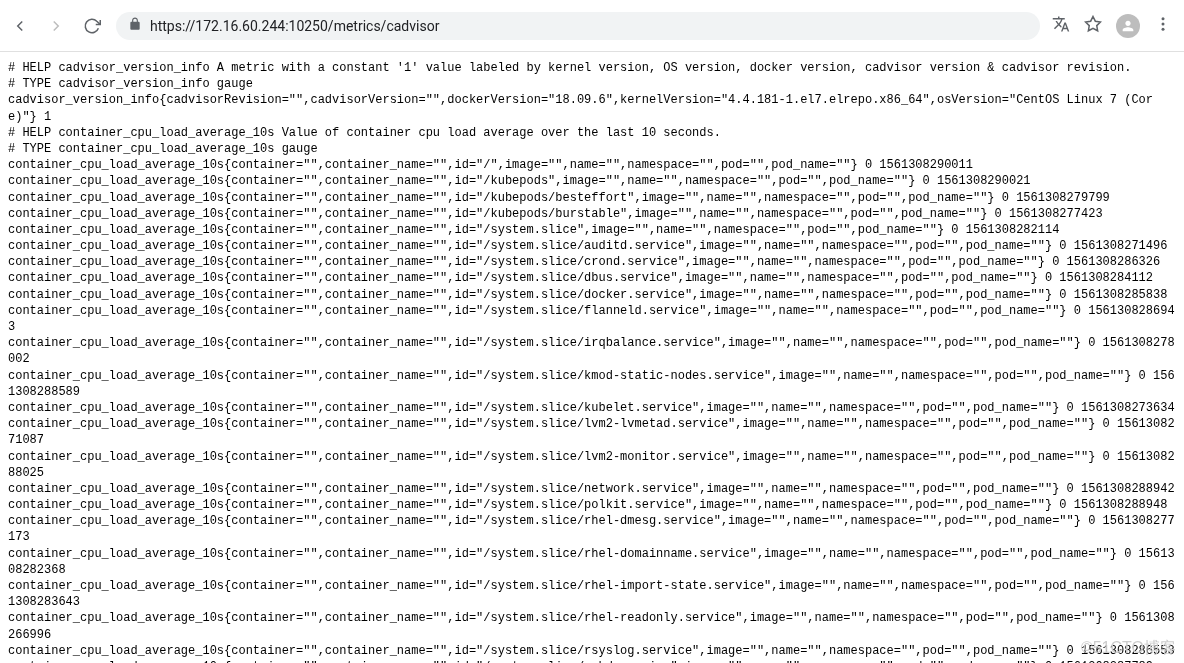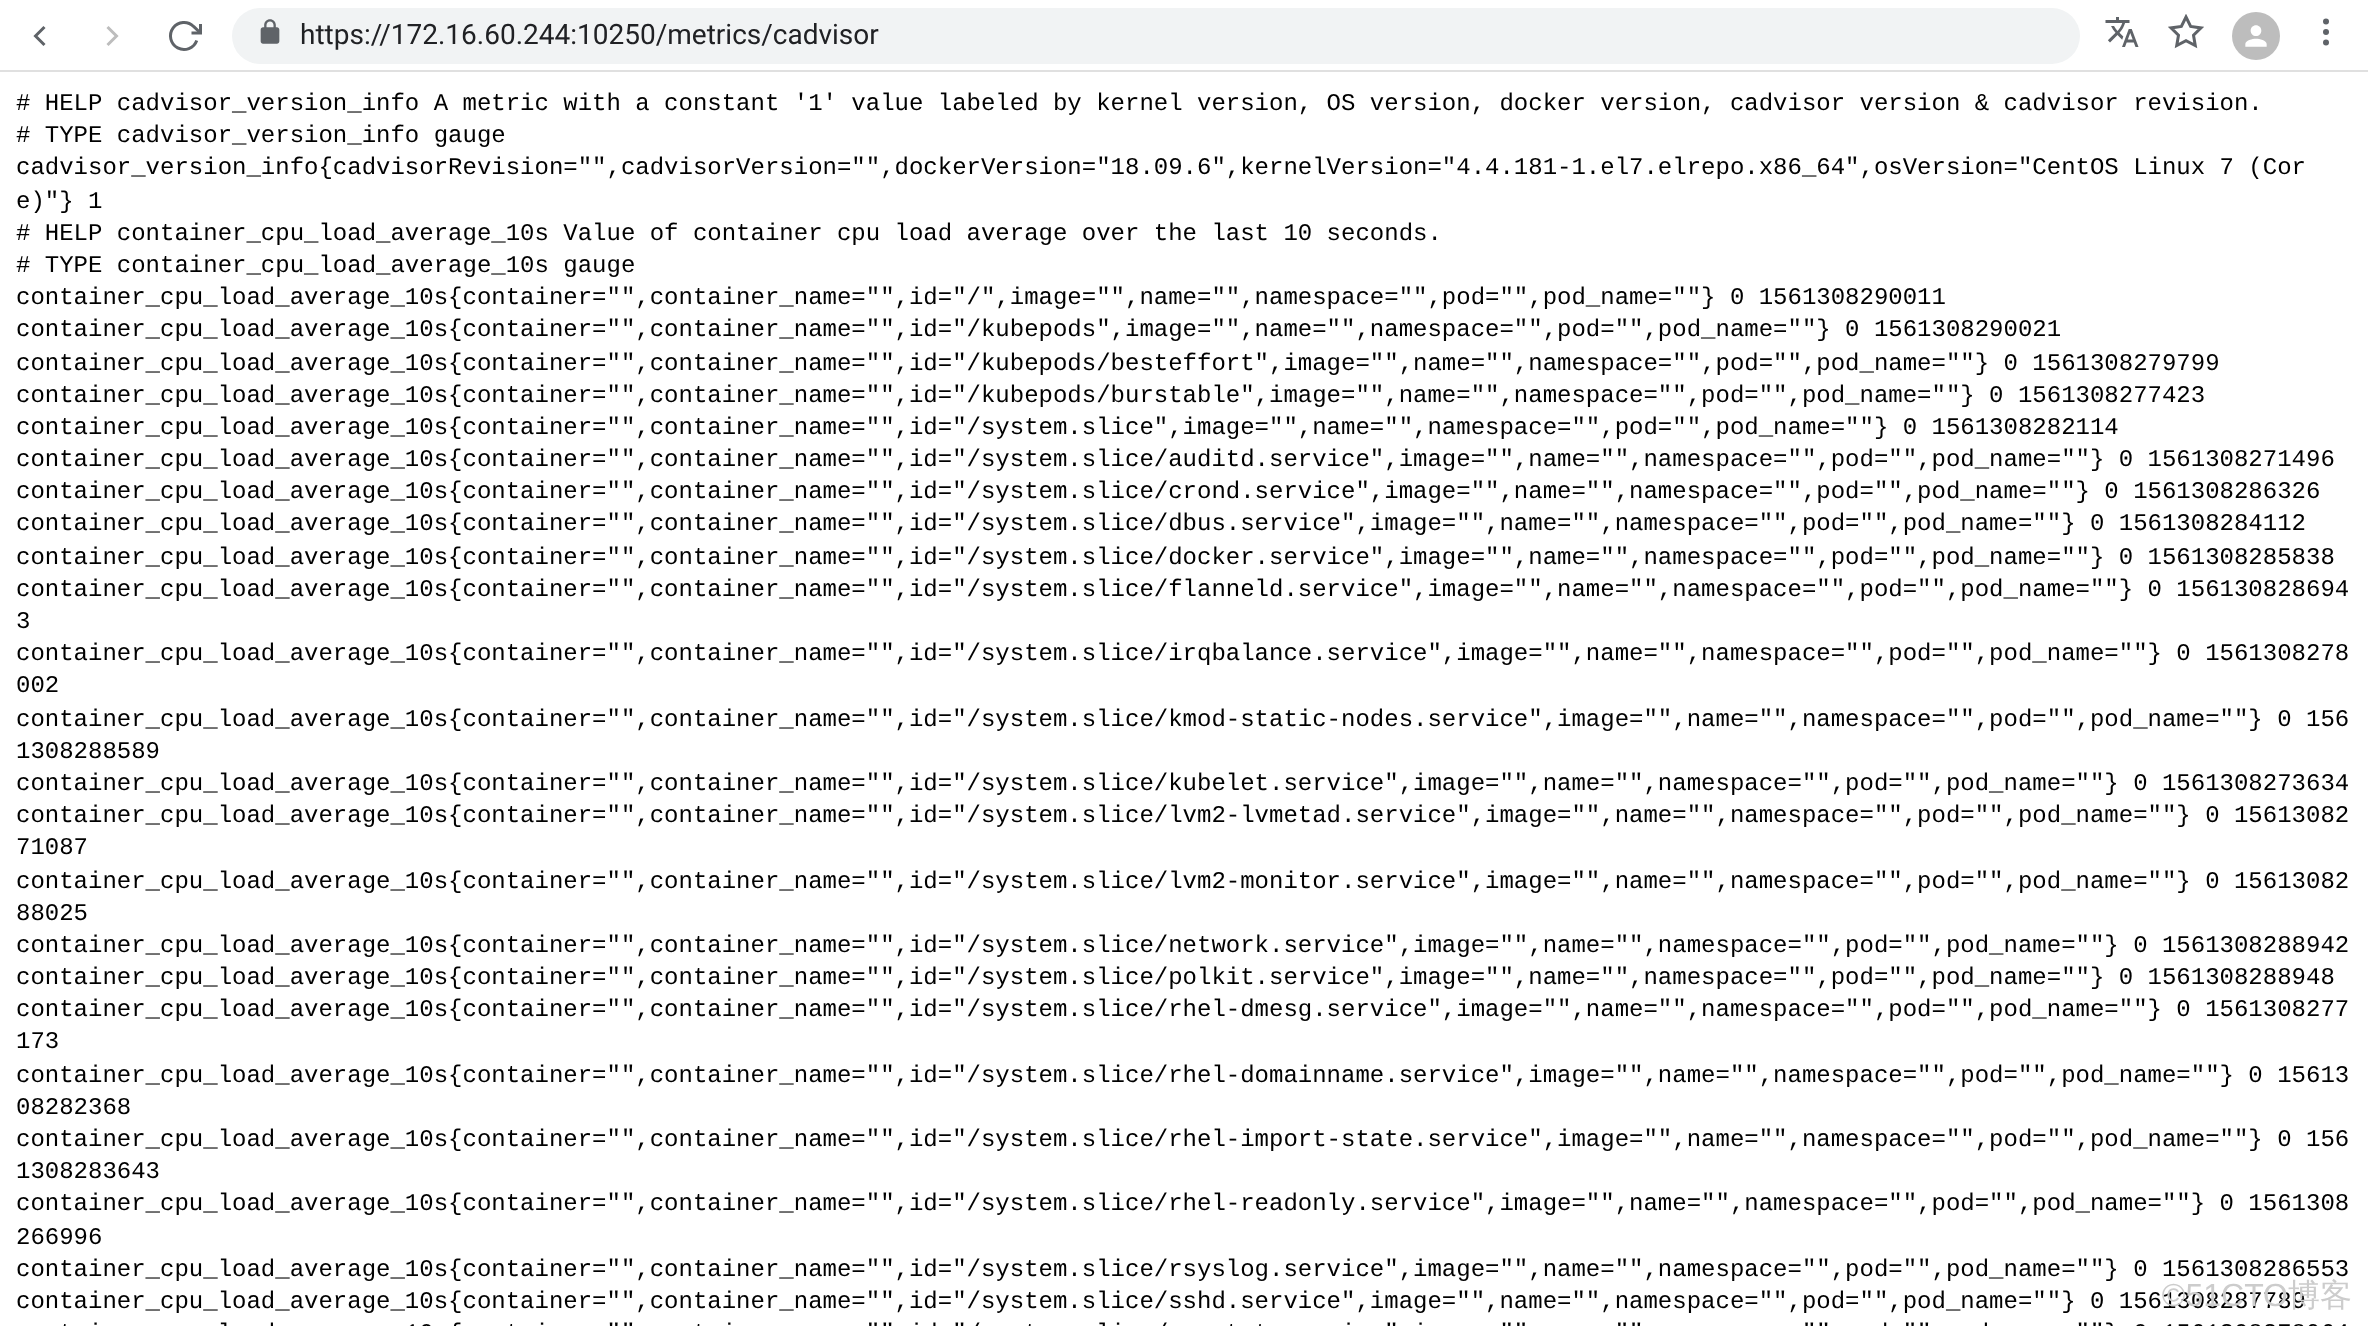--- a/index.html
+++ b/index.html
@@ -1,17 +1,17 @@
 <!DOCTYPE html>
 <html><head>
   <meta charset="utf-8">
   <style>
     * { margin: 0; padding: 0; box-sizing: border-box; }
     body { font-family: -apple-system, BlinkMacSystemFont, "Segoe UI", Roboto, sans-serif; width: 1184px; height: 663px; overflow: hidden; background: #fff; }
-    .toolbar { height: 36px; display: flex; align-items: center; padding: 0 8px; gap: 12px; border-bottom: 1px solid #e0e0e0; }
+    .toolbar { height: 52px; display: flex; align-items: center; padding: 0 8px; gap: 12px; border-bottom: 1px solid #e0e0e0; }
     .nav-btn { width: 24px; height: 24px; display: flex; align-items: center; justify-content: center; color: #5f6368; cursor: pointer; border-radius: 50%; }
     .nav-btn.disabled { color: #bdbdbd; }
     .url-bar { flex: 1; display: flex; align-items: center; height: 28px; background: #f1f3f4; border-radius: 14px; padding: 0 12px; gap: 8px; }
     .lock-icon { color: #5f6368; }
     .url-text { flex: 1; font-size: 14px; color: #202124; white-space: nowrap; overflow: hidden; }
     .toolbar-right { display: flex; align-items: center; gap: 14px; color: #5f6368; padding-right: 4px; }
     .avatar { width: 24px; height: 24px; border-radius: 50%; background: #bdbdbd; display: flex; align-items: center; justify-content: center; }
     .content { padding: 8px; font-family: "Courier New", monospace; font-size: 12px; line-height: 1.35; white-space: pre-wrap; word-break: break-all; color: #000; }
     .watermark { position: absolute; bottom: 4px; right: 8px; font-size: 16px; color: #ccc; font-family: sans-serif; }
   </style>

